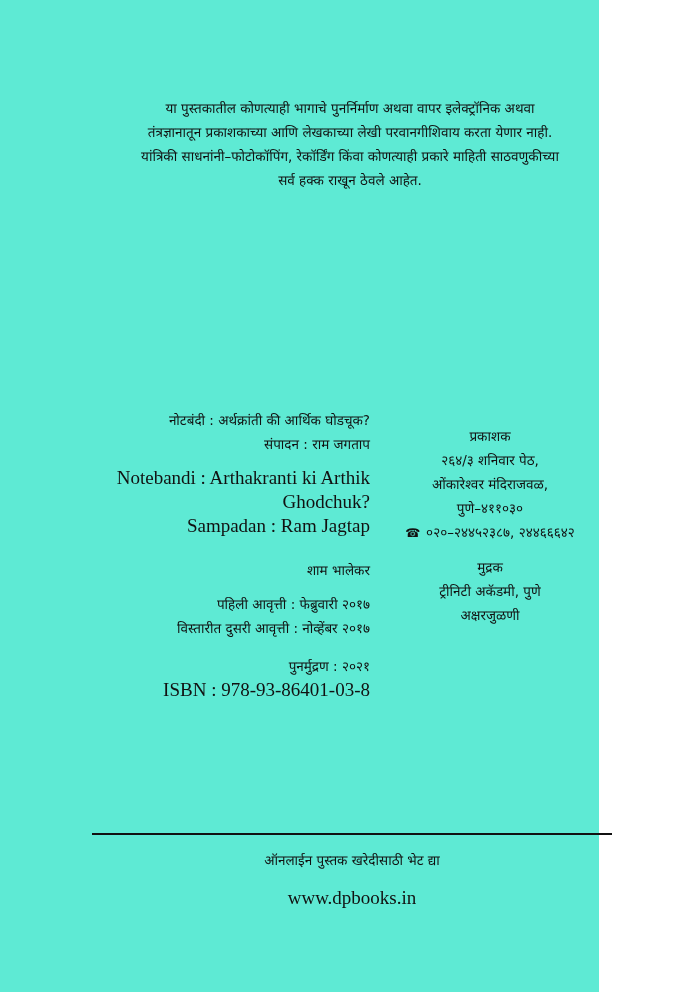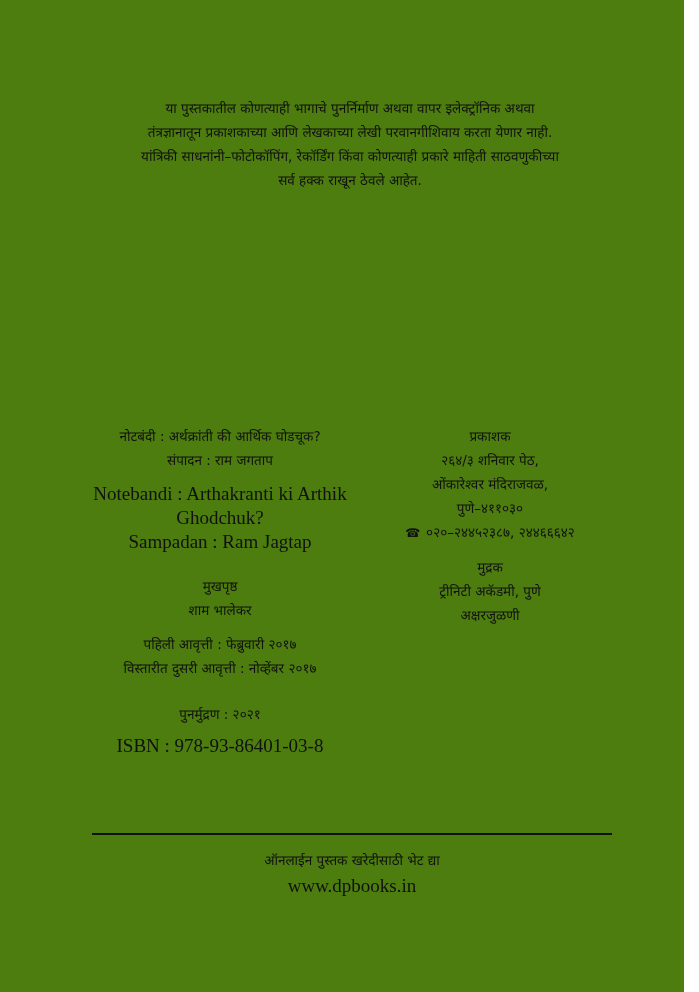--- a/index.html
+++ b/index.html
@@ -1,22 +1,22 @@
 <!DOCTYPE html>
 <html><head>
 <meta charset="utf-8">
 <style>
   html, body { margin:0; padding:0; background:#ffffff; }
   body { width:699px; height:992px; position:relative; overflow:hidden; color:#111111;
          font-family:"DejaVu Sans", sans-serif; }
-  .page { position:absolute; left:0; top:0; width:684px; height:992px; background:#4d7c0f;text-decoration:underline; }
+  .page { position:absolute; left:0; top:0; width:599px; height:992px; background:#5eead4;text-decoration:underline; }
   .center { text-align:center; }
   .notice { position:absolute; left:60px; width:580px; top:96px; font-size:13.5px; line-height:24px; }
   .notice div { white-space:nowrap; }
-  .col-left { position:absolute; left:70px; width:300px; top:424px; }
+  .col-left { position:absolute; left:70px; width:300px; top:408px;text-align:right; }
   .col-right { position:absolute; left:355px; width:270px; top:424px; }
   .dev { font-family:"DejaVu Sans", sans-serif; font-size:13.5px; line-height:24px; }
   .serif { font-family:"Liberation Serif", "DejaVu Serif", serif; font-size:19px; line-height:24px; }
   .gap { height:10px; }
   .line { white-space:nowrap; }
   .rule { position:absolute; left:92px; width:520px; top:833px; height:2px; background:#111; }
   .footer { position:absolute; left:92px; width:520px; top:848px; }
   .phone-icon { font-size:12px; margin-right:6px; }
 </style>
 </head>
@@ -33,42 +33,41 @@
 
   <div class="col-left center">
     <div class="dev line">नोटबंदी : अर्थक्रांती की आर्थिक घोडचूक?</div>
     <div class="dev line">संपादन : राम जगताप</div>
     <div class="gap"></div>
     <div class="serif line">Notebandi : Arthakranti ki Arthik</div>
     <div class="serif line">Ghodchuk?</div>
     <div class="serif line">Sampadan : Ram Jagtap</div>
     <div class="gap"></div>
     <div class="gap"></div>
-    <div class="dev line">मुखपृष्ठ</div>
     <div class="dev line">शाम भालेकर</div>
     <div class="gap"></div>
     <div class="dev line">पहिली आवृत्ती : फेब्रुवारी २०१७</div>
     <div class="dev line">विस्तारीत दुसरी आवृत्ती : नोव्हेंबर २०१७</div>
-    <div class="dev line" style="margin-top:22px">पुनर्मुद्रण : २०२१</div>
-    <div class="serif line" style="margin-top:8px">ISBN : 978-93-86401-03-8</div>
+    <div class="dev line" style="margin-top:14px">पुनर्मुद्रण : २०२१</div>
+    <div class="serif line" style="">ISBN : 978-93-86401-03-8</div>
   </div>
 
   <div class="col-right center">
     <div class="dev line">प्रकाशक</div>
     <div class="dev line">२६४/३ शनिवार पेठ,</div>
     <div class="dev line">ओंकारेश्वर मंदिराजवळ,</div>
     <div class="dev line">पुणे–४११०३०</div>
     <div class="dev line">
       <span class="phone-icon">☎</span><span>०२०–२४४५२३८७, २४४६६६४२</span>
     </div>
     <div class="gap"></div>
     <div class="dev line">मुद्रक</div>
     <div class="dev line">ट्रीनिटी अकॅडमी, पुणे</div>
     <div class="dev line">अक्षरजुळणी</div>
   </div>
 
   <div class="rule"></div>
 
   <div class="footer center">
     <div class="dev line">ऑनलाईन पुस्तक खरेदीसाठी भेट द्या</div>
-    <div class="serif line" style="margin-top:2px">www.dpbooks.in</div>
+    <div class="serif line" style="margin-top:14px">www.dpbooks.in</div>
   </div>
 </div>
 
 </body></html>

